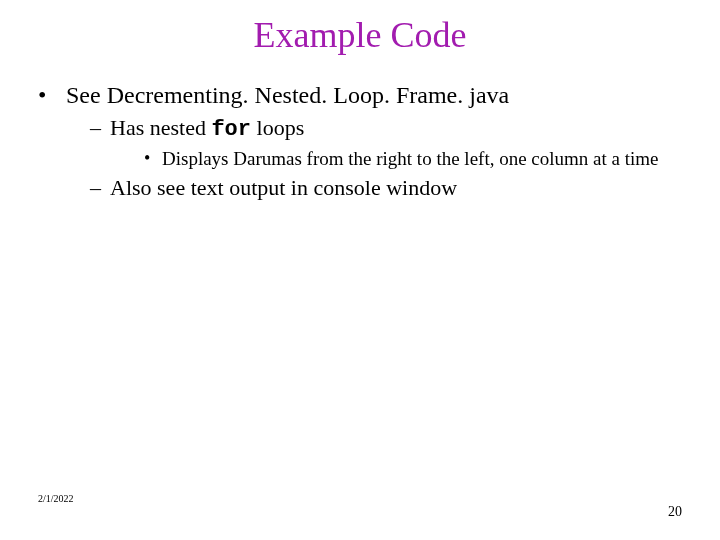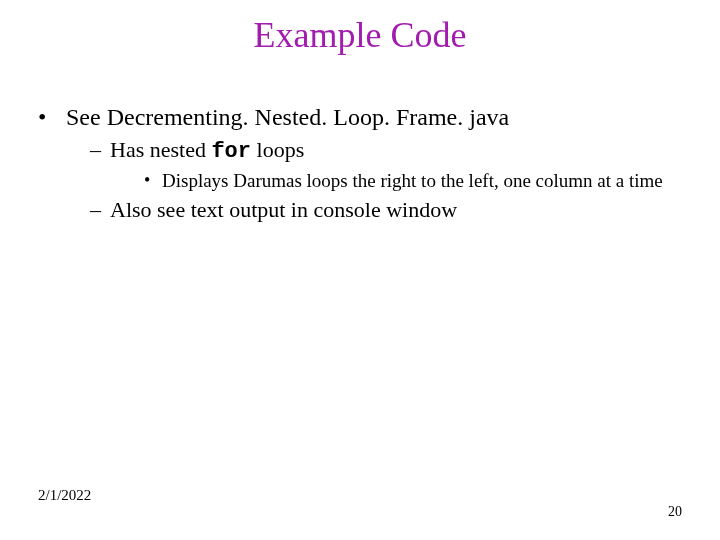--- a/index.html
+++ b/index.html
@@ -23,21 +23,21 @@
     top: 14px;
     left: 0;
     width: 100%;
     text-align: center;
     font-size: 36px;
     color: #a21caf;
     font-weight: normal;
   }
   .body {
     position: absolute;
-    top: 102px;
+    top: 80px;
     left: 38px;
     right: 38px;
     font-size: 24px;
     line-height: 1.25;
   }
   ul.lvl1 {
     list-style: none;
     margin: 0;
     padding: 0;
   }
@@ -93,21 +93,21 @@
   }
   .code {
     font-family: "Courier New", Courier, monospace;
     font-weight: bold;
     margin-top: 24px;
   }
   .footer-date {
     position: absolute;
     left: 38px;
     bottom: 36px;
-    font-size: 15px;
+    font-size: 10px;
   }
   .footer-page {
     position: absolute;
     right: 38px;
     bottom: 20px;
     font-size: 14px;
     text-align: right;
   }
 </style>
 </head>
@@ -119,21 +119,21 @@
 
   <div class="body">
     <ul class="lvl1">
       <li>
         <span>See Decrementing. Nested. Loop. Frame. java</span>
         <ul class="lvl2">
           <li>
             <span>Has nested </span><span class="code">for</span><span> loops</span>
             <ul class="lvl3">
               <li>
-                <span>Displays Darumas loops the right to the left, one column at a time</span>
+                <span>Displays Darumas from the right to the left, one column at a time</span>
               </li>
             </ul>
           </li>
           <li>
             <span>Also see text output in console window</span>
           </li>
         </ul>
       </li>
     </ul>
   </div>

